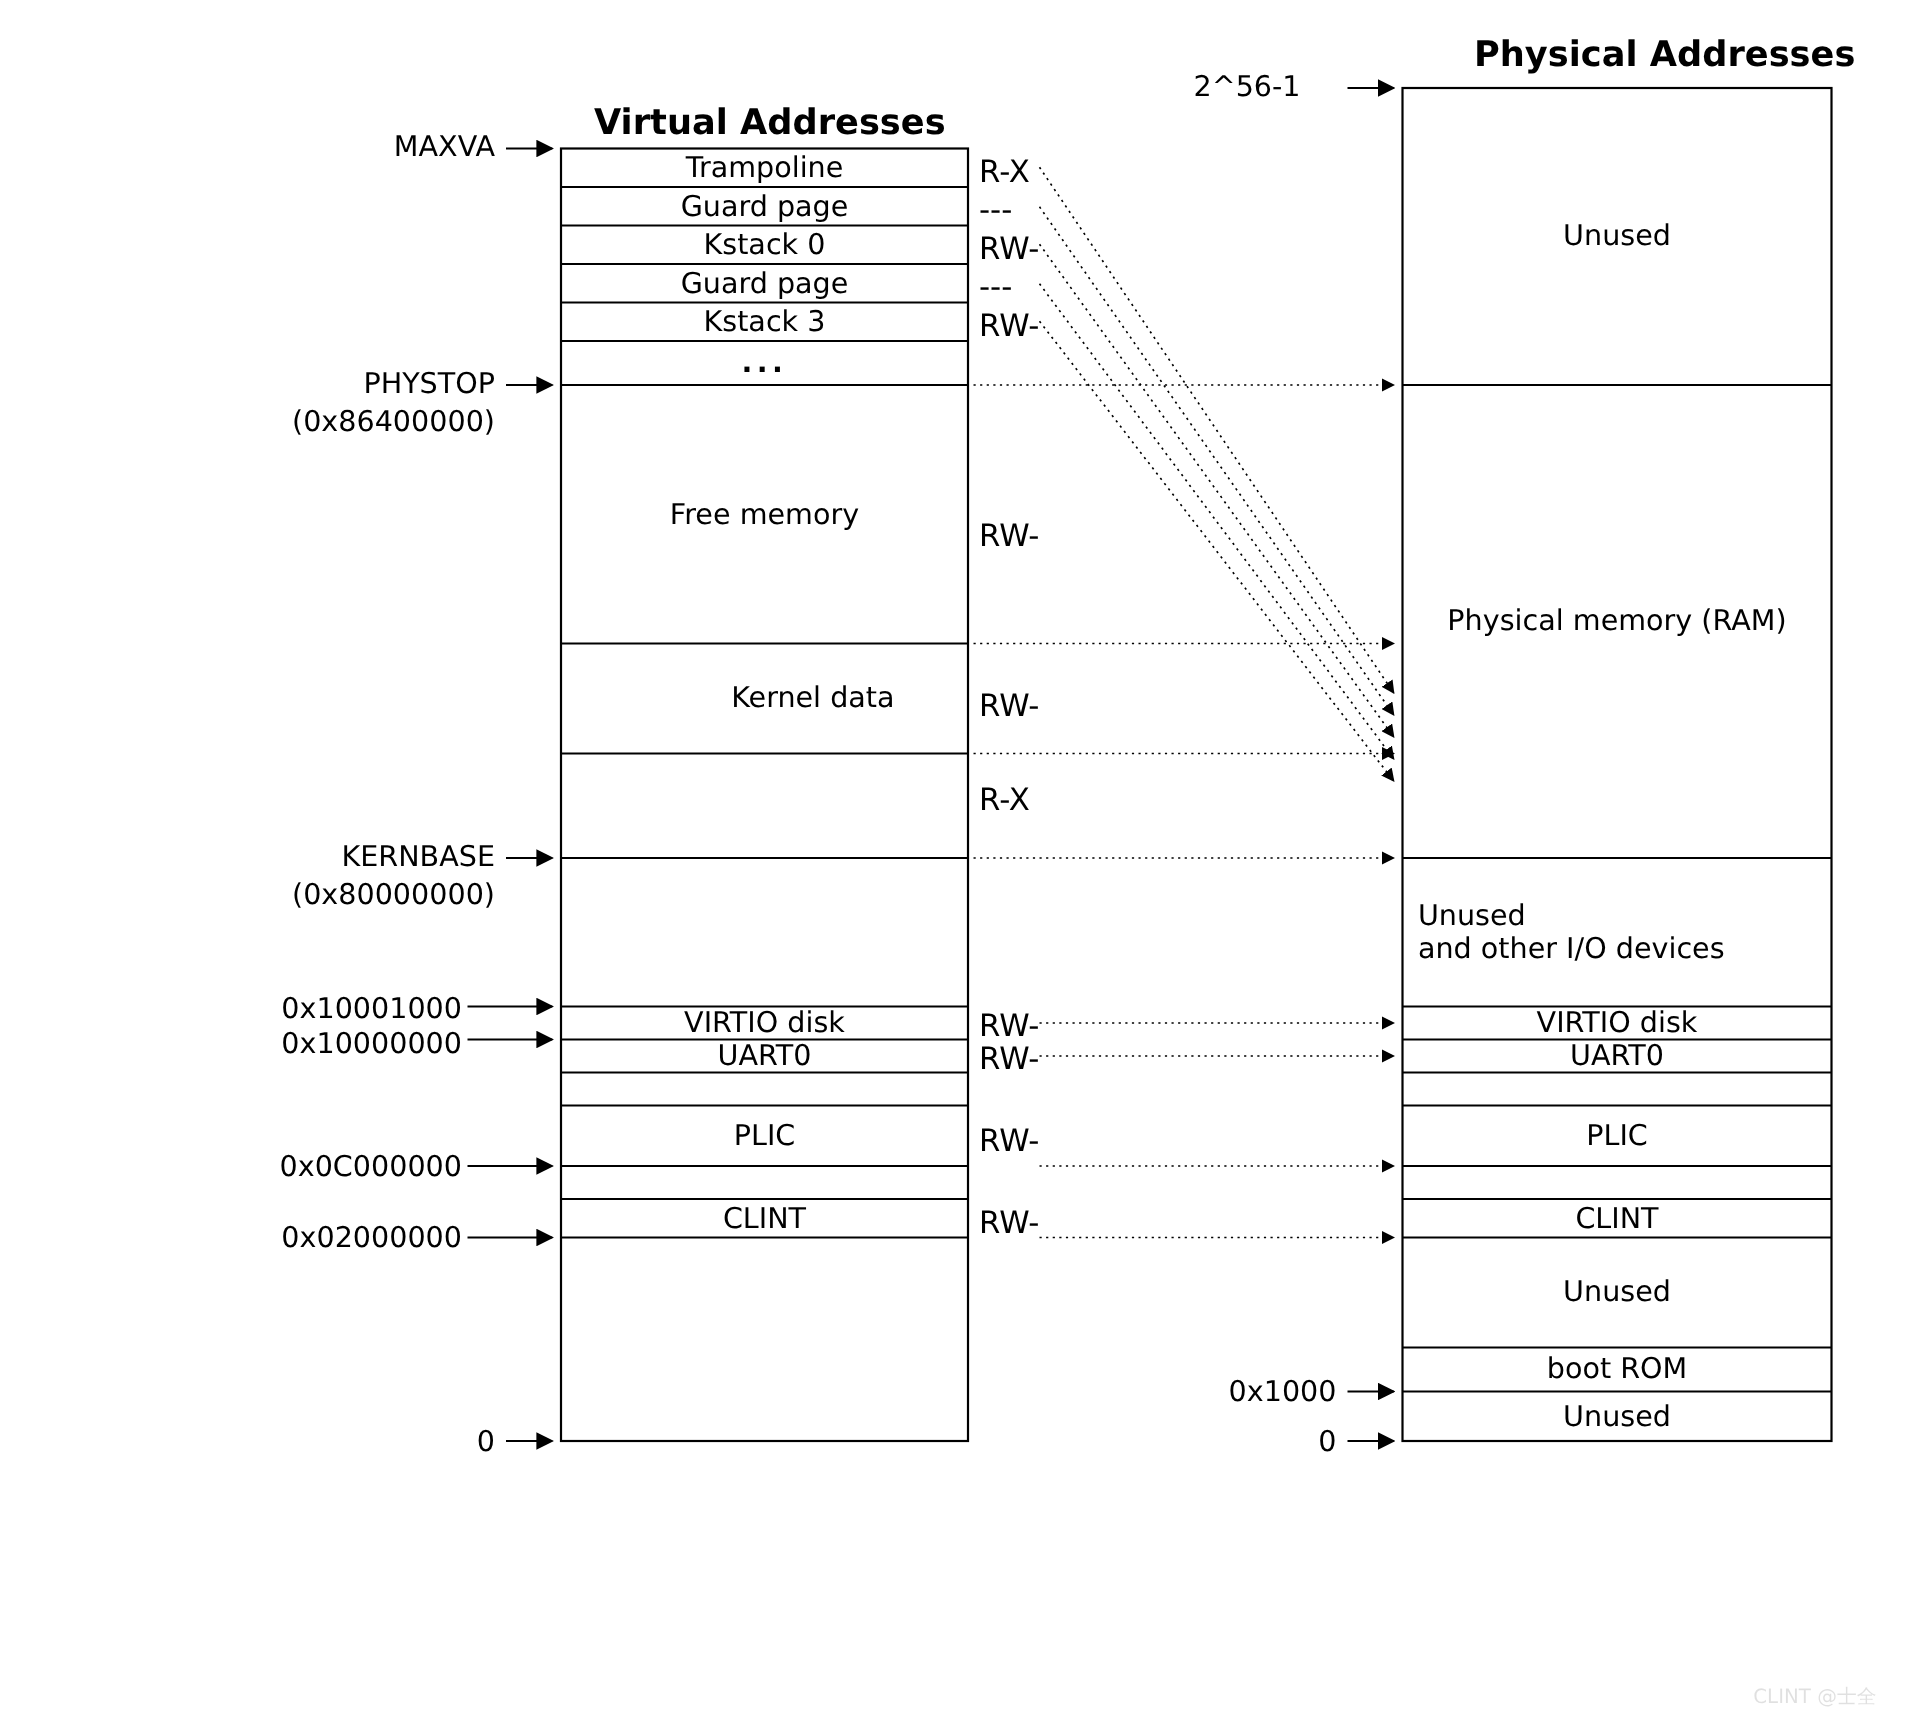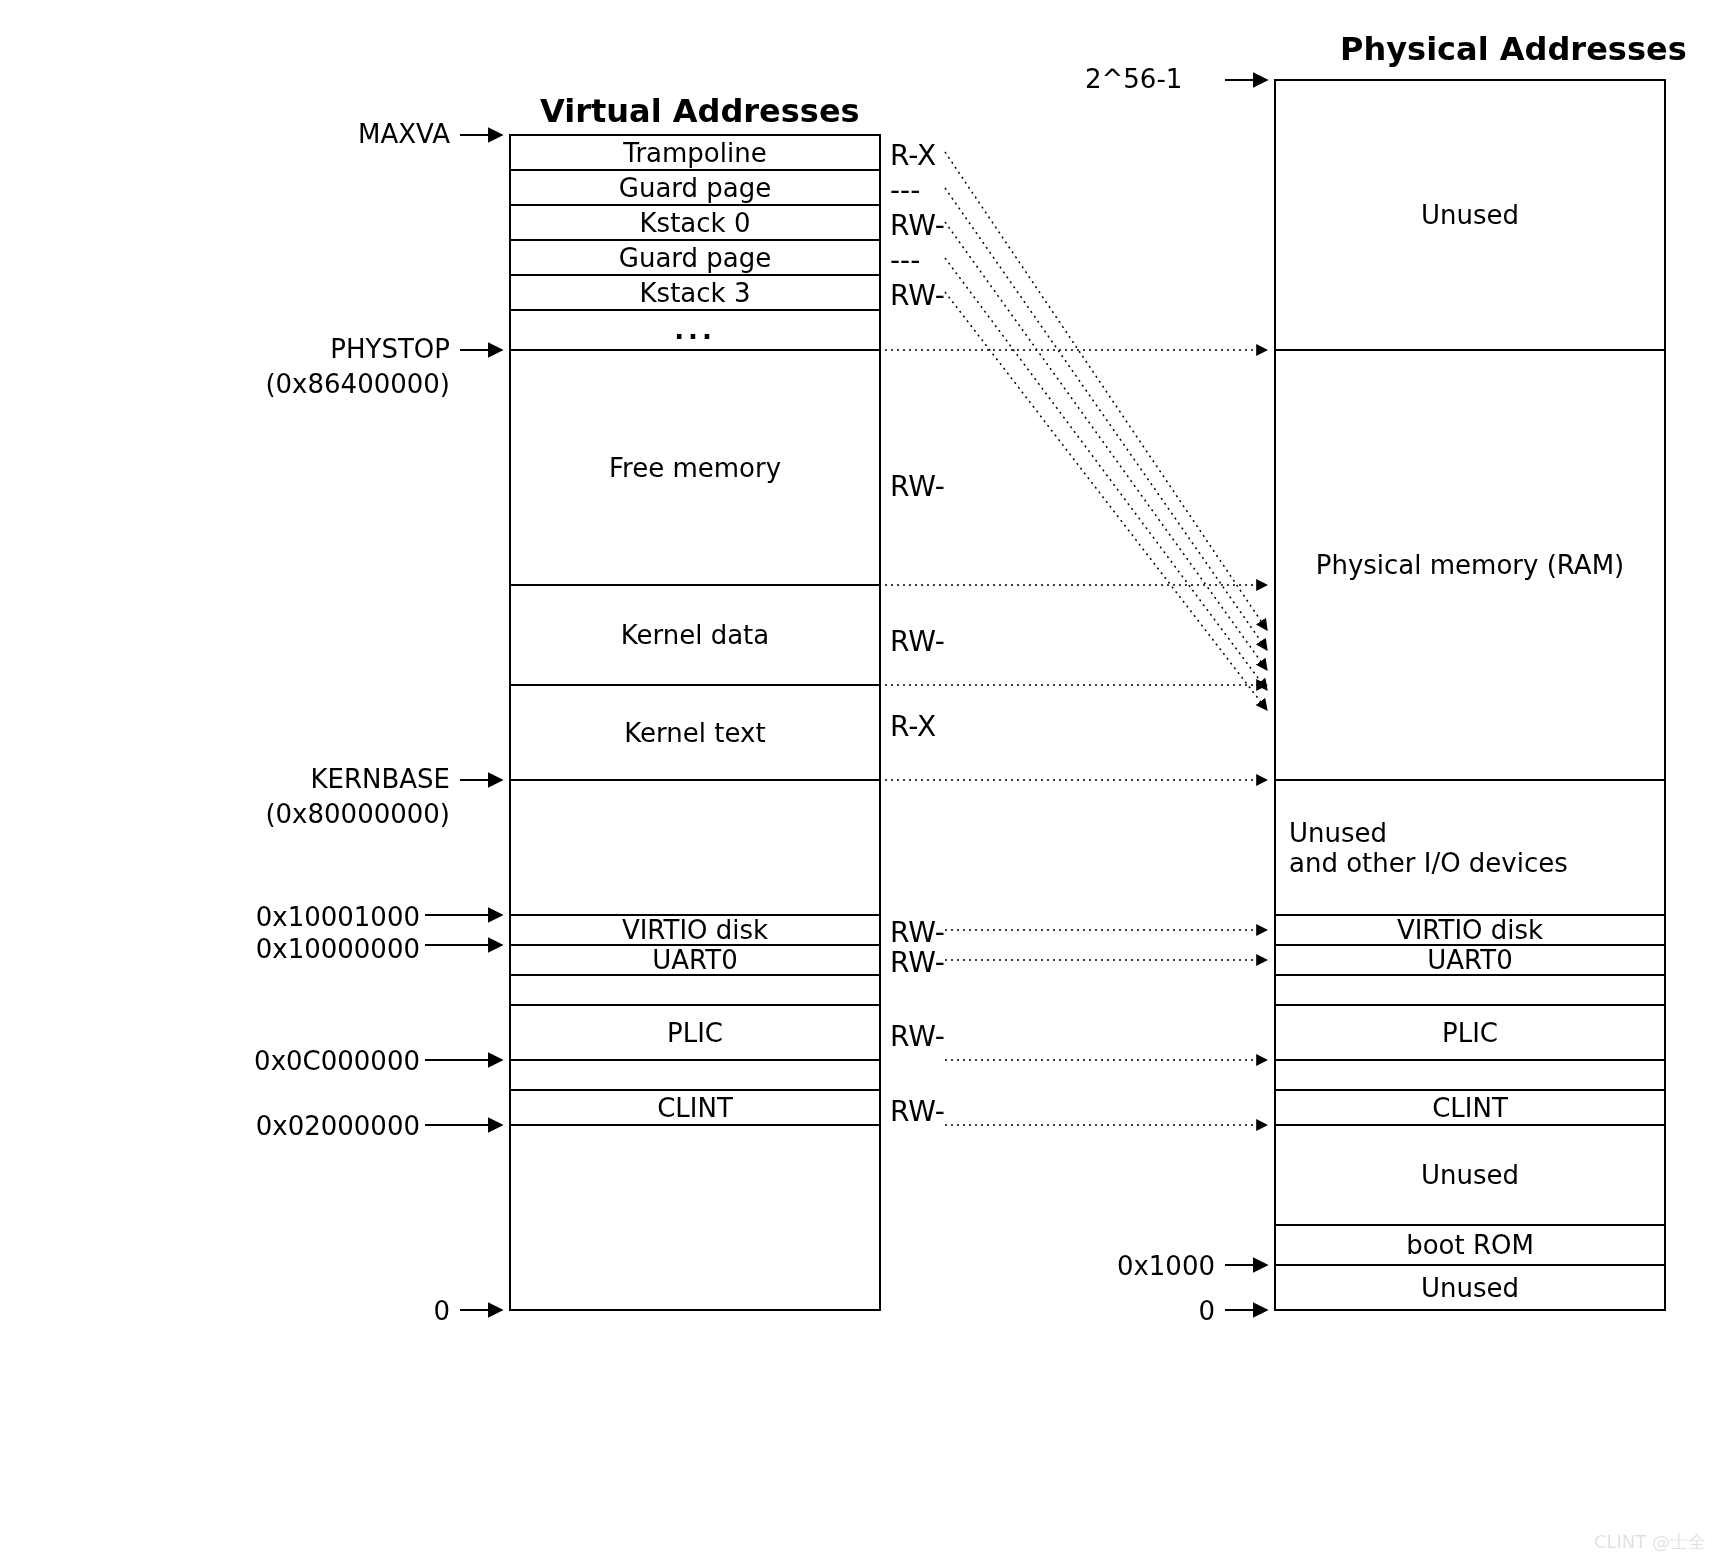--- a/index.html
+++ b/index.html
@@ -153,22 +153,21 @@
 <div class="lbl right" style="left:230px; width:190px; top:1112px;">0x02000000</div>
 <div class="lbl right" style="left:350px; width:100px; top:1297px;">0</div>
 
 <div class="cell" style="left:510px; width:370px; top:135px; height:35px;">Trampoline</div>
 <div class="cell" style="left:510px; width:370px; top:170px; height:35px;">Guard page</div>
 <div class="cell" style="left:510px; width:370px; top:205px; height:35px;">Kstack 0</div>
 <div class="cell" style="left:510px; width:370px; top:240px; height:35px;">Guard page</div>
 <div class="cell" style="left:510px; width:370px; top:275px; height:35px;">Kstack 3</div>
 <div class="cell" style="left:510px; width:370px; top:310px; height:40px; font-weight:bold; letter-spacing:4px;">...</div>
 <div class="cell" style="left:510px; width:370px; top:350px; height:235px;">Free memory</div>
-<div class="cell" style="left:510px; width:370px; top:585px; height:100px;">Kernel data</div>
-<div class="cell" style="left:510px; width:370px; top:685px; height:95px;">Kernel text</div>
+<div class="cell" style="left:510px; width:370px; top:585px; height:100px;padding-left:44px;">Kernel data</div>
 <div class="cell" style="left:510px; width:370px; top:915px; height:30px;">VIRTIO disk</div>
 <div class="cell" style="left:510px; width:370px; top:945px; height:30px;">UART0</div>
 <div class="cell" style="left:510px; width:370px; top:1005px; height:55px;">PLIC</div>
 <div class="cell" style="left:510px; width:370px; top:1090px; height:35px;">CLINT</div>
 
 <div class="perm" style="left:890px; top:139px;">R-X</div>
 <div class="perm" style="left:890px; top:174px;">---</div>
 <div class="perm" style="left:890px; top:209px;">RW-</div>
 <div class="perm" style="left:890px; top:244px;">---</div>
 <div class="perm" style="left:890px; top:279px;">RW-</div>

